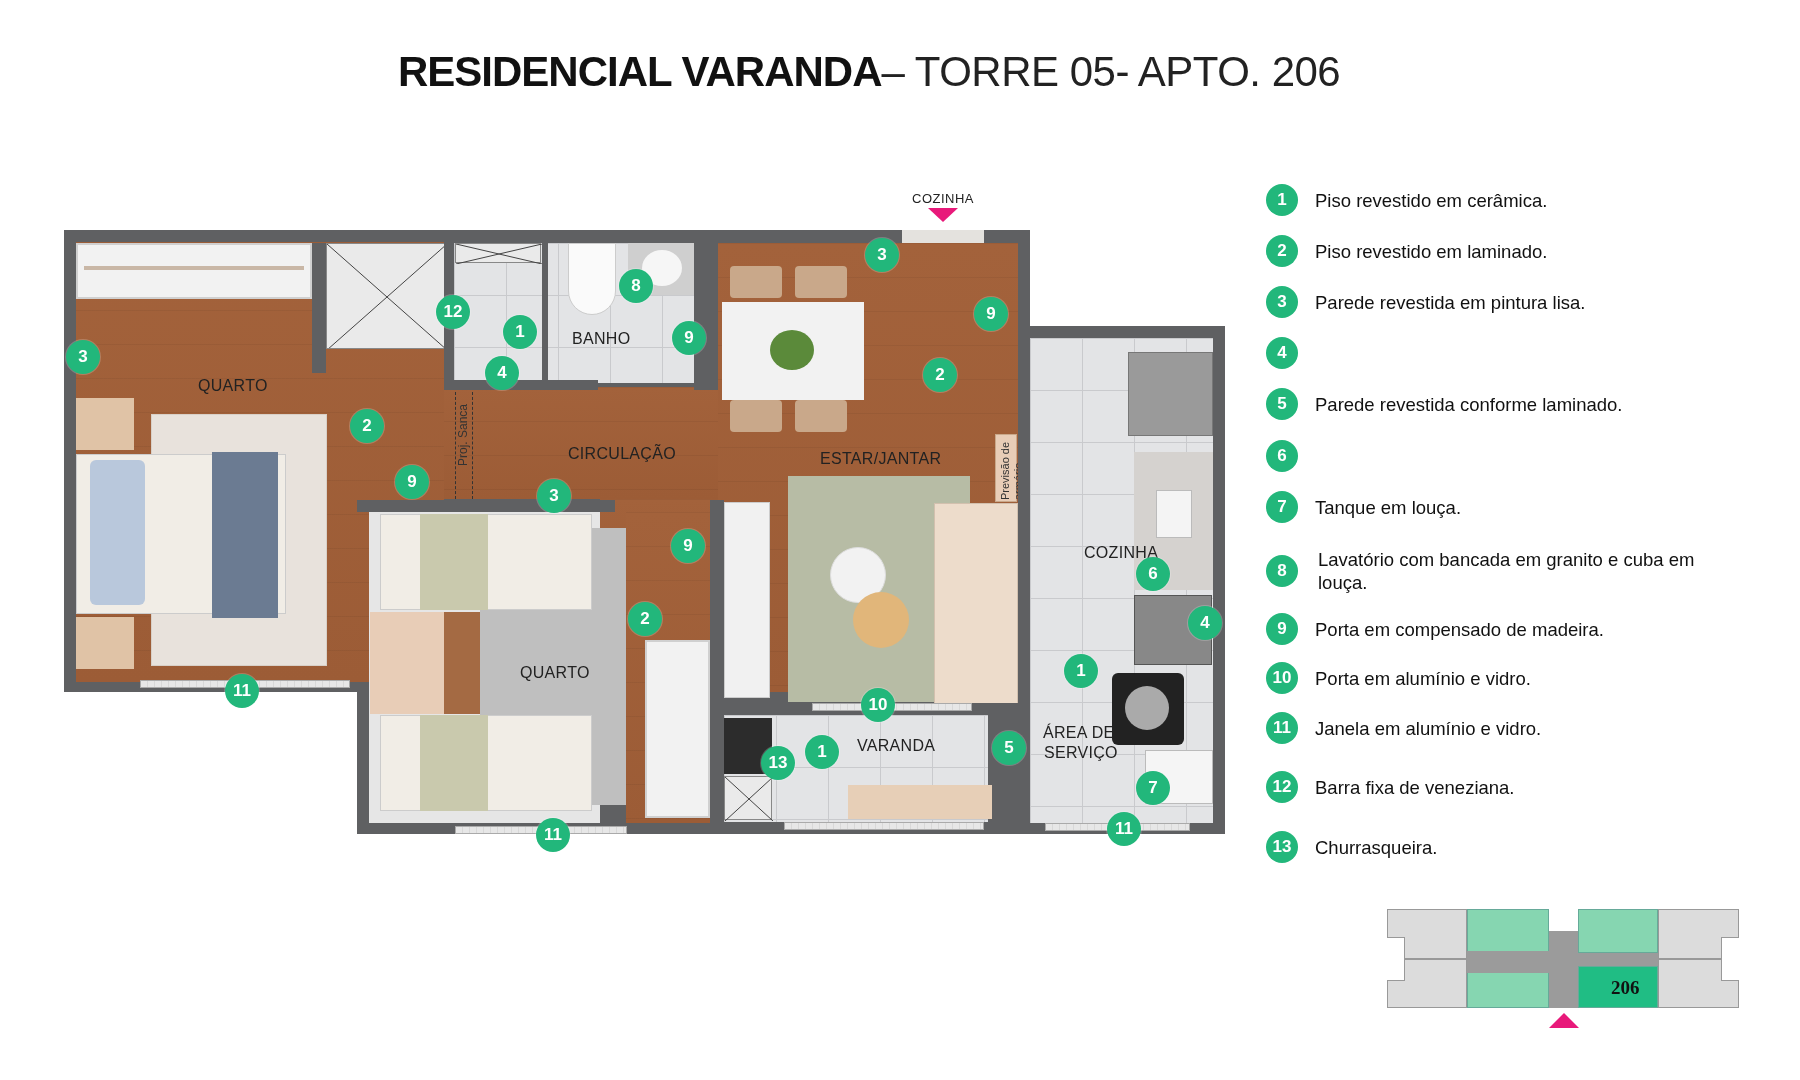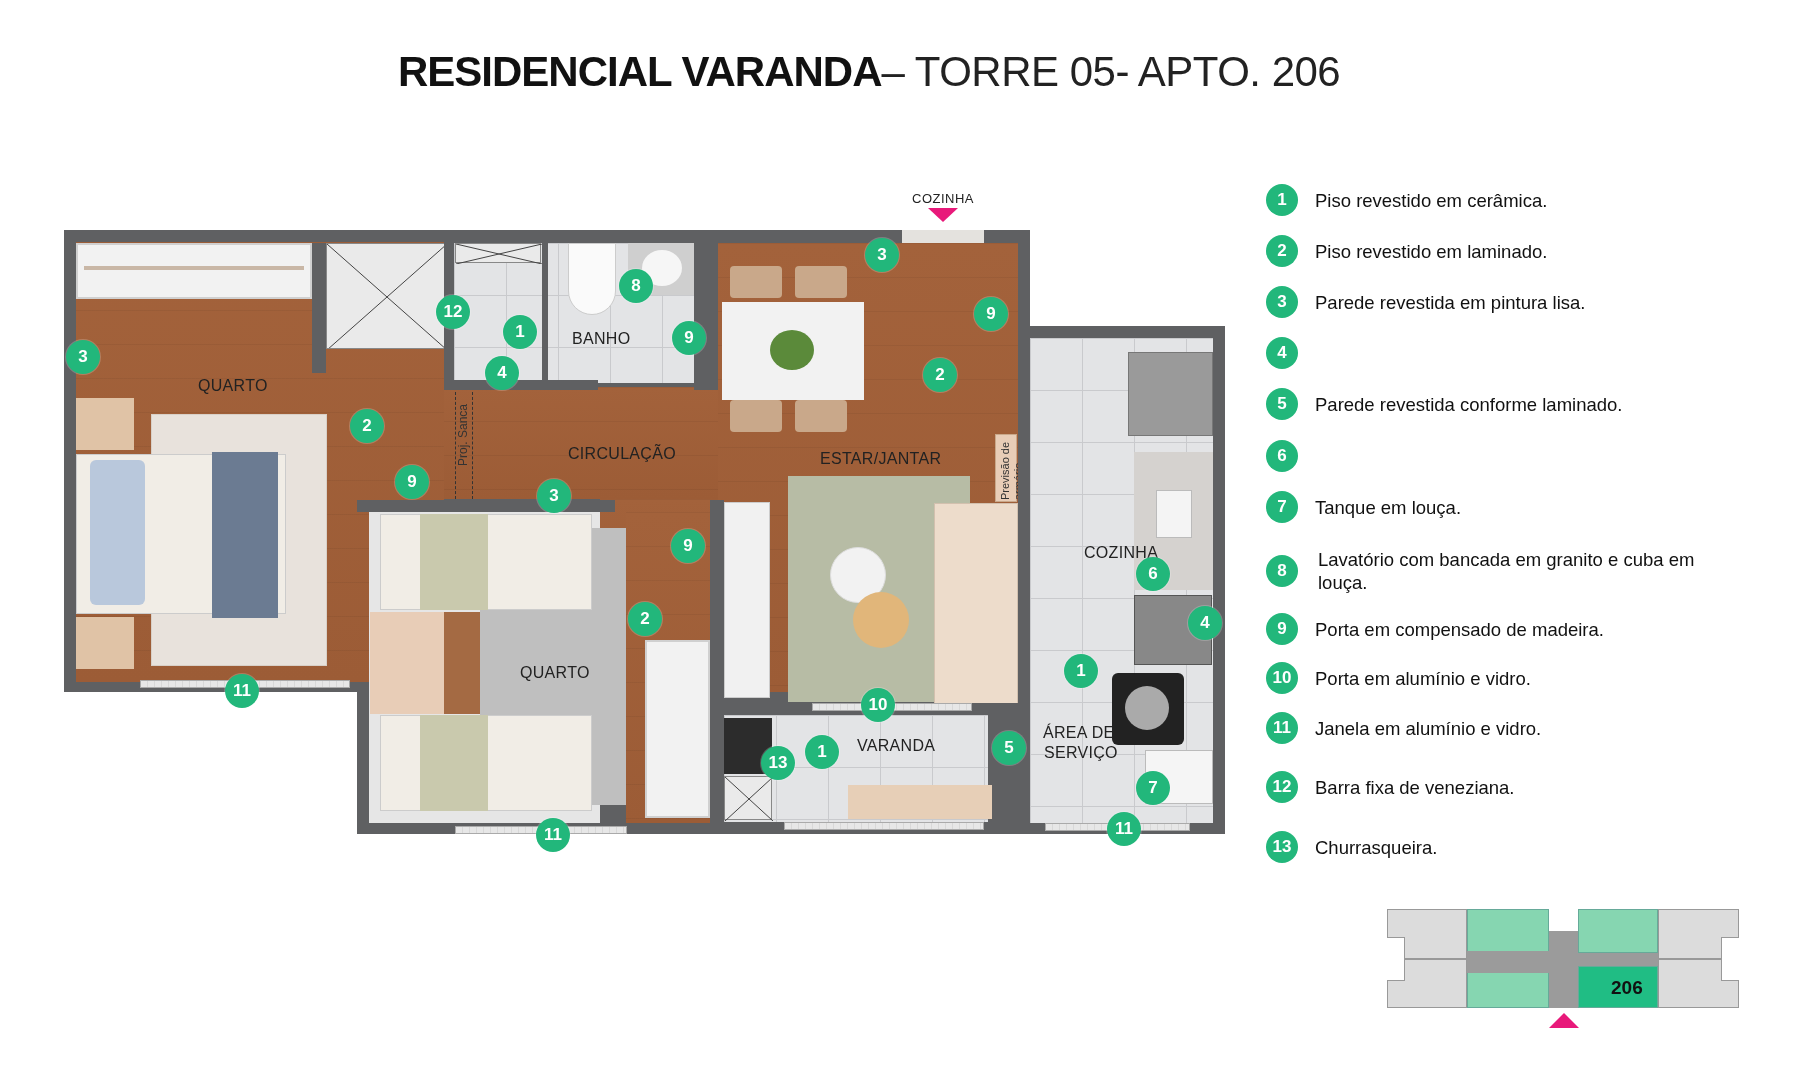--- a/index.html
+++ b/index.html
@@ -266,19 +266,19 @@
   <div class="kp-block" style="left:0; top:32px; width:18px; height:44px; background:#fff; border:1px solid #999; border-left:none;"></div>
 
   <div class="kp-block kp-green" style="left:80px; top:4px; width:82px; height:50px;"></div>
   <div class="kp-block kp-green" style="left:80px; top:61px; width:82px; height:42px;"></div>
 
   <div class="kp-block kp-core" style="left:80px; top:46px; width:200px; height:22px;"></div>
   <div class="kp-block kp-core" style="left:162px; top:26px; width:30px; height:77px;"></div>
 
   <div class="kp-block kp-green" style="left:191px; top:4px; width:80px; height:44px;"></div>
   <div class="kp-block kp-dark" style="left:191px; top:61px; width:80px; height:42px;"></div>
-  <div class="kp-label" style="left:224px; top:72px;">206</div>
+  <div class="kp-label" style="left:224px; top:72px;font-family:Liberation Serif, serif;">206</div>
 
   <div class="kp-block kp-gray" style="left:271px; top:4px; width:81px; height:50px;"></div>
   <div class="kp-block kp-gray" style="left:271px; top:54px; width:81px; height:49px;"></div>
   <div class="kp-block" style="left:334px; top:32px; width:18px; height:44px; background:#fff; border:1px solid #999; border-right:none;"></div>
   <div class="kp-arrow" style="left:162px; top:108px;"></div>
 </div>
 
 </body></html>

